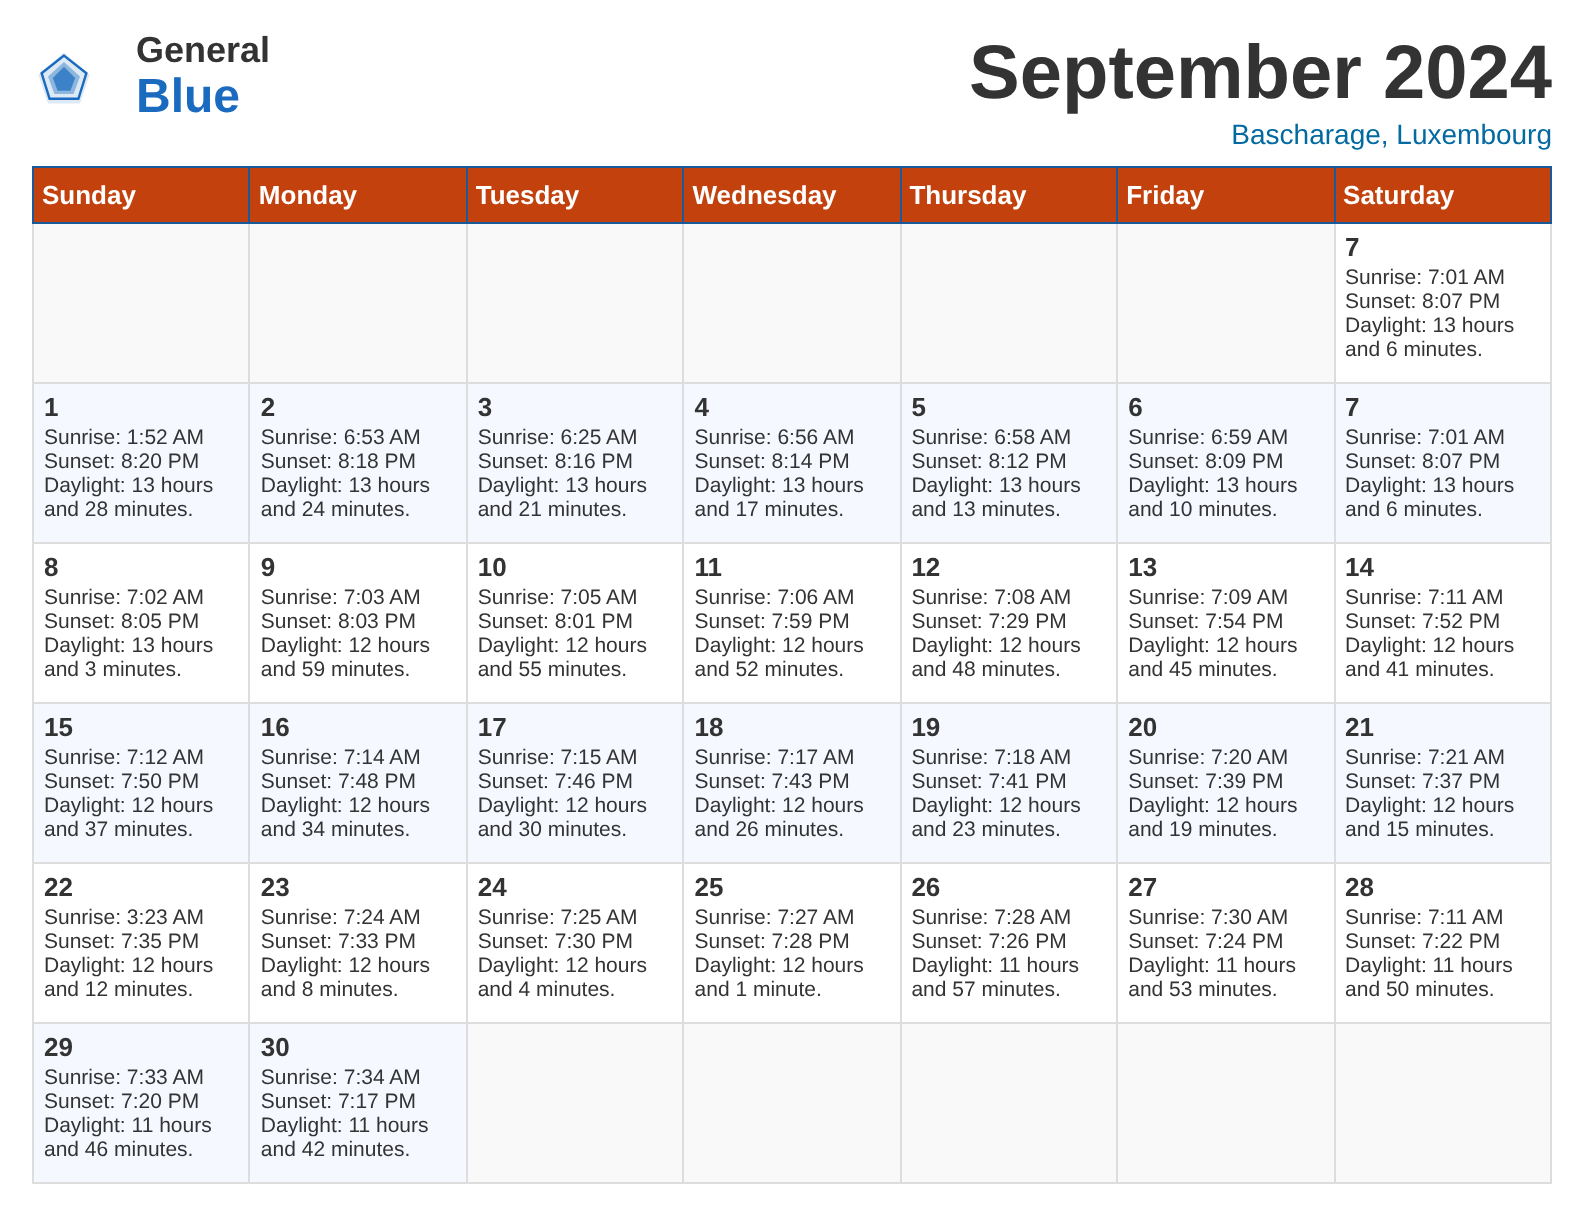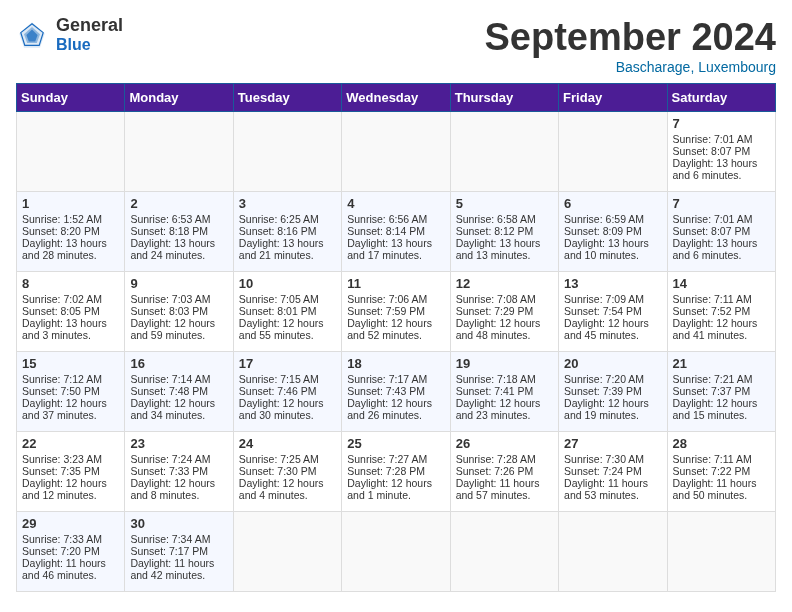--- a/index.html
+++ b/index.html
@@ -12,21 +12,21 @@
     }
     .header {
       display: flex;
       justify-content: space-between;
       align-items: flex-start;
       margin-bottom: 8px;
     }
     .logo {
       display: flex;
       align-items: center;
-      gap: 8px;
+      gap: 20px;
     }
     .logo-text {
       display: flex;
       flex-direction: column;
       line-height: 1.2;
     }
     .logo-icon {
       width: 32px;
       height: 32px;
     }
@@ -41,21 +41,21 @@
     .location {
       font-size: 14px;
       color: #0369a1;
     }
     table {
       width: 100%;
       border-collapse: collapse;
       table-layout: fixed;
     }
     th {
-      background-color: #4c1d95;
+      background-color: #c2410c;
       color: #fff;
       font-size: 13px;
       font-weight: bold;
       padding: 6px 4px;
       text-align: left;
       border: 1px solid #1a5a9a;
     }
     td {
       vertical-align: top;
       padding: 4px 5px;
@@ -84,21 +84,21 @@
 <div class="header">
   <div class="logo">
     <svg class="logo-icon" viewBox="0 0 40 40" xmlns="http://www.w3.org/2000/svg">
       <polygon points="20,4 36,18 30,36 10,36 4,18" fill="#1a6bbf" opacity="0.15"></polygon>
       <polygon points="20,6 34,17 29,33 11,33 6,17" fill="none" stroke="#1a6bbf" stroke-width="1.5"></polygon>
       <polygon points="20,10 30,19 26,30 14,30 10,19" fill="#1a6bbf" opacity="0.4"></polygon>
       <polygon points="20,13 27,20 24,28 16,28 13,20" fill="#1a6bbf" opacity="0.7"></polygon>
     </svg>
     <div class="logo-text">
       <span style="font-size:18px;font-weight:bold;color:#333;line-height:1.1;">General</span>
-      <span style="font-size:16px;font-weight:bold;color:#1a6bbf;line-height:1.1;">Blue</span>
+      <span style="font-size:24px;font-weight:bold;color:#1a6bbf;line-height:1.1;">Blue</span>
     </div>
   </div>
   <div class="title-block">
     <div class="month-title">September 2024</div>
     <div class="location">Bascharage, Luxembourg</div>
   </div>
 </div>
 
 <table>
   <thead>

